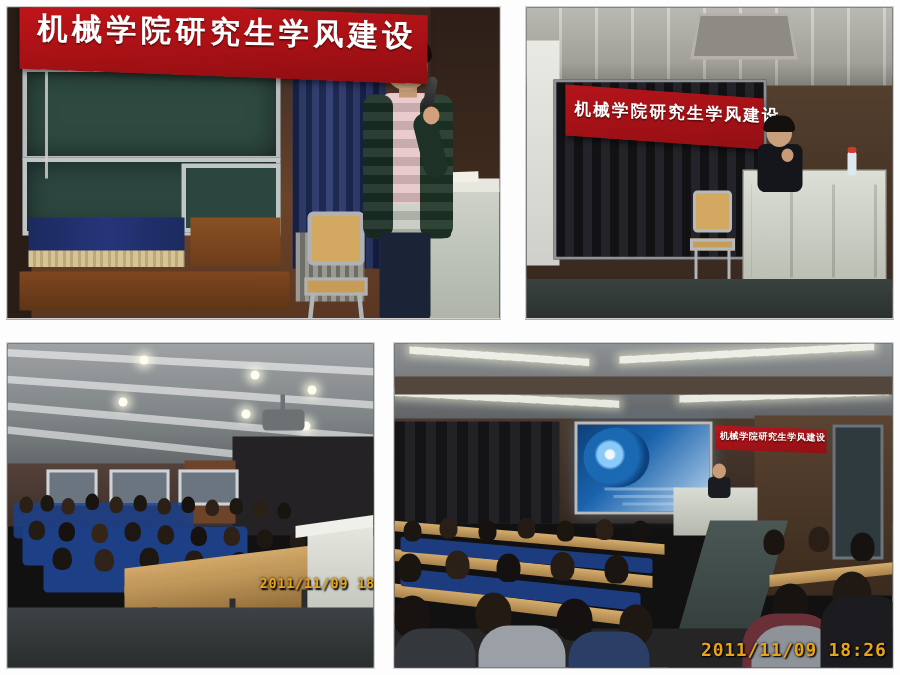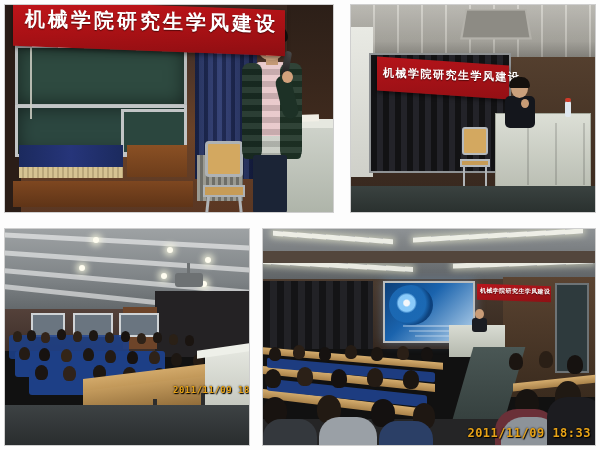--- a/index.html
+++ b/index.html
@@ -439,17 +439,17 @@
       <div class="deskRow" style="left:250px;top:150px;width:84px;height:8px;transform:skewY(-6deg)"></div>
       <div class="hd" style="left:246px;top:124px;width:14px;height:17px;background:#1b1511"></div>
       <div class="hd" style="left:276px;top:122px;width:14px;height:17px;background:#2a1f16"></div>
       <div class="hd" style="left:304px;top:126px;width:16px;height:19px;background:#161210"></div>
       <div class="hd" style="left:252px;top:160px;width:24px;height:28px;background:#171310"></div>
       <div class="hd" style="left:292px;top:152px;width:26px;height:30px;background:#201913"></div>
       <div style="position:absolute;left:232px;top:180px;width:62px;height:38px;background:#6a3038;border-radius:22px 22px 0 0"></div>
       <div style="position:absolute;left:238px;top:188px;width:58px;height:30px;background:#8d9399;border-radius:22px 22px 0 0"></div>
       <div style="position:absolute;left:284px;top:168px;width:56px;height:50px;background:#1c1c20;border-radius:20px 20px 0 0"></div>
 
-      <div class="ts t4">2011/11/09 18:33</div>
+      <div class="ts t4">2011/11/09 18:26</div>
     </div>
   </div>
 
 </div>
 
 </body></html>

